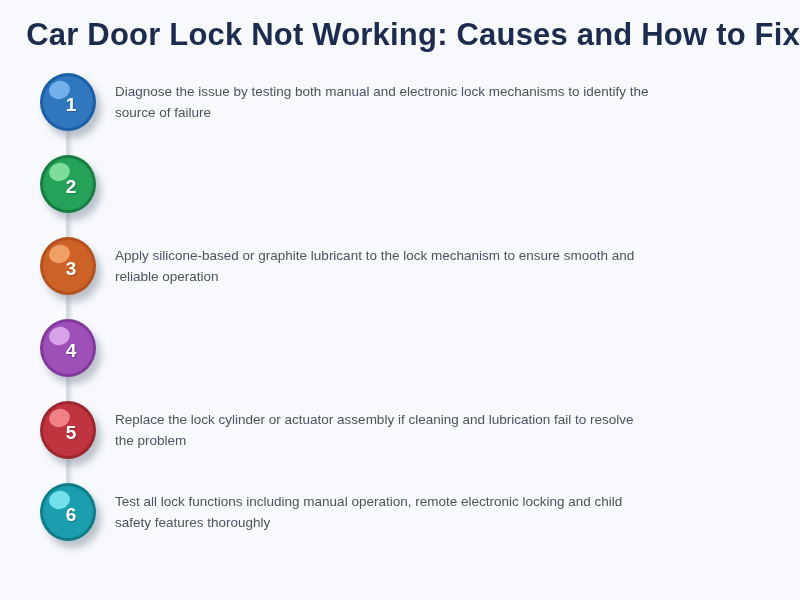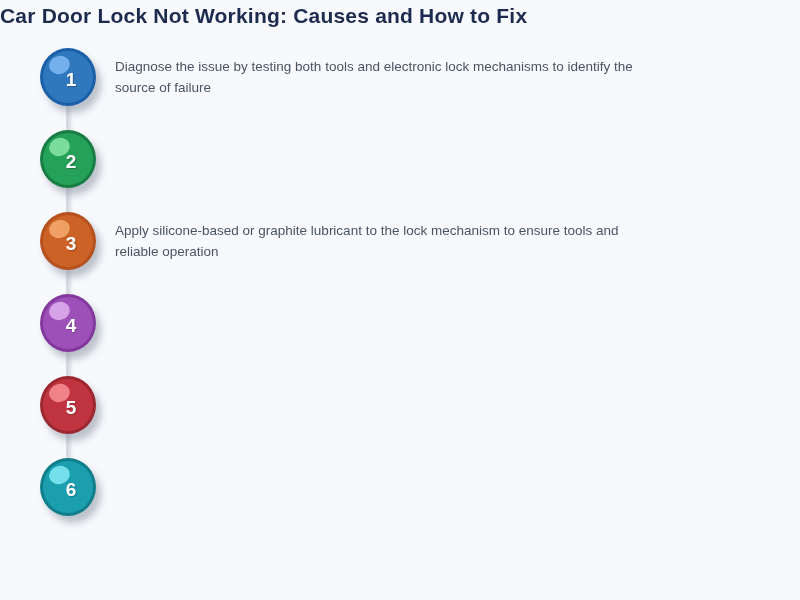--- a/index.html
+++ b/index.html
@@ -5,23 +5,23 @@
   html, body { margin: 0; padding: 0; }
   body {
     width: 800px; height: 600px;
     background: #f7f9fc;
     font-family: "Liberation Sans", sans-serif;
     overflow: hidden;
     position: relative;
   }
   .canvas { position: relative; width: 800px; height: 600px; }
   h1.title {
-    margin: 0; padding-top: 4px;
-    text-align: left;
-    font-size: 21px; font-weight: bold;
+    margin: 0; padding-top: 17px;
+    text-align: right;
+    font-size: 31px; font-weight: bold;
     color: #1d2b4f;
     letter-spacing: 0.2px;
   }
   .steps {
     position: relative;
     margin-top: 8px;
   }
   .connector {
     position: absolute;
     left: 66px; top: 41px;
@@ -80,64 +80,68 @@
   <div class="steps">
     <div class="connector"></div>
 
   <div class="step-row">
     <div class="badge-wrap">
       <div class="badge" style="--fill: #2f78bd; --edge: #1a5fa8; --hilite: #77b3ee;">
         <span class="highlight"></span>
         <span class="num">1</span>
       </div>
     </div>
-    <p class="step-text">Diagnose the issue by testing both tools and electronic lock mechanisms to identify the
+    <p class="step-text">Diagnose the issue by testing both manual and electronic lock mechanisms to identify the
 source of failure</p>
   </div>
 
   <div class="step-row">
     <div class="badge-wrap">
       <div class="badge" style="--fill: #26a15a; --edge: #177d43; --hilite: #7fdfa0;">
         <span class="highlight"></span>
         <span class="num">2</span>
       </div>
     </div>
   </div>
 
   <div class="step-row">
     <div class="badge-wrap">
       <div class="badge" style="--fill: #cd6227; --edge: #b5511f; --hilite: #f2a368;">
         <span class="highlight"></span>
         <span class="num">3</span>
       </div>
     </div>
-    <p class="step-text">Apply silicone-based or graphite lubricant to the lock mechanism to ensure tools and
+    <p class="step-text">Apply silicone-based or graphite lubricant to the lock mechanism to ensure smooth and
 reliable operation</p>
   </div>
 
   <div class="step-row">
     <div class="badge-wrap">
       <div class="badge" style="--fill: #9d50b8; --edge: #83389d; --hilite: #d9a8ea;">
         <span class="highlight"></span>
         <span class="num">4</span>
       </div>
     </div>
   </div>
 
   <div class="step-row">
     <div class="badge-wrap">
       <div class="badge" style="--fill: #c03440; --edge: #9c2730; --hilite: #f2868d;">
         <span class="highlight"></span>
         <span class="num">5</span>
       </div>
     </div>
+    <p class="step-text">Replace the lock cylinder or actuator assembly if cleaning and lubrication fail to resolve
+the problem</p>
   </div>
 
   <div class="step-row">
     <div class="badge-wrap">
       <div class="badge" style="--fill: #1b9fae; --edge: #0f7d8a; --hilite: #79e4ef;">
         <span class="highlight"></span>
         <span class="num">6</span>
       </div>
     </div>
+    <p class="step-text">Test all lock functions including manual operation, remote electronic locking and child
+safety features thoroughly</p>
   </div>
 </div>
 </div>
 
 </body></html>

